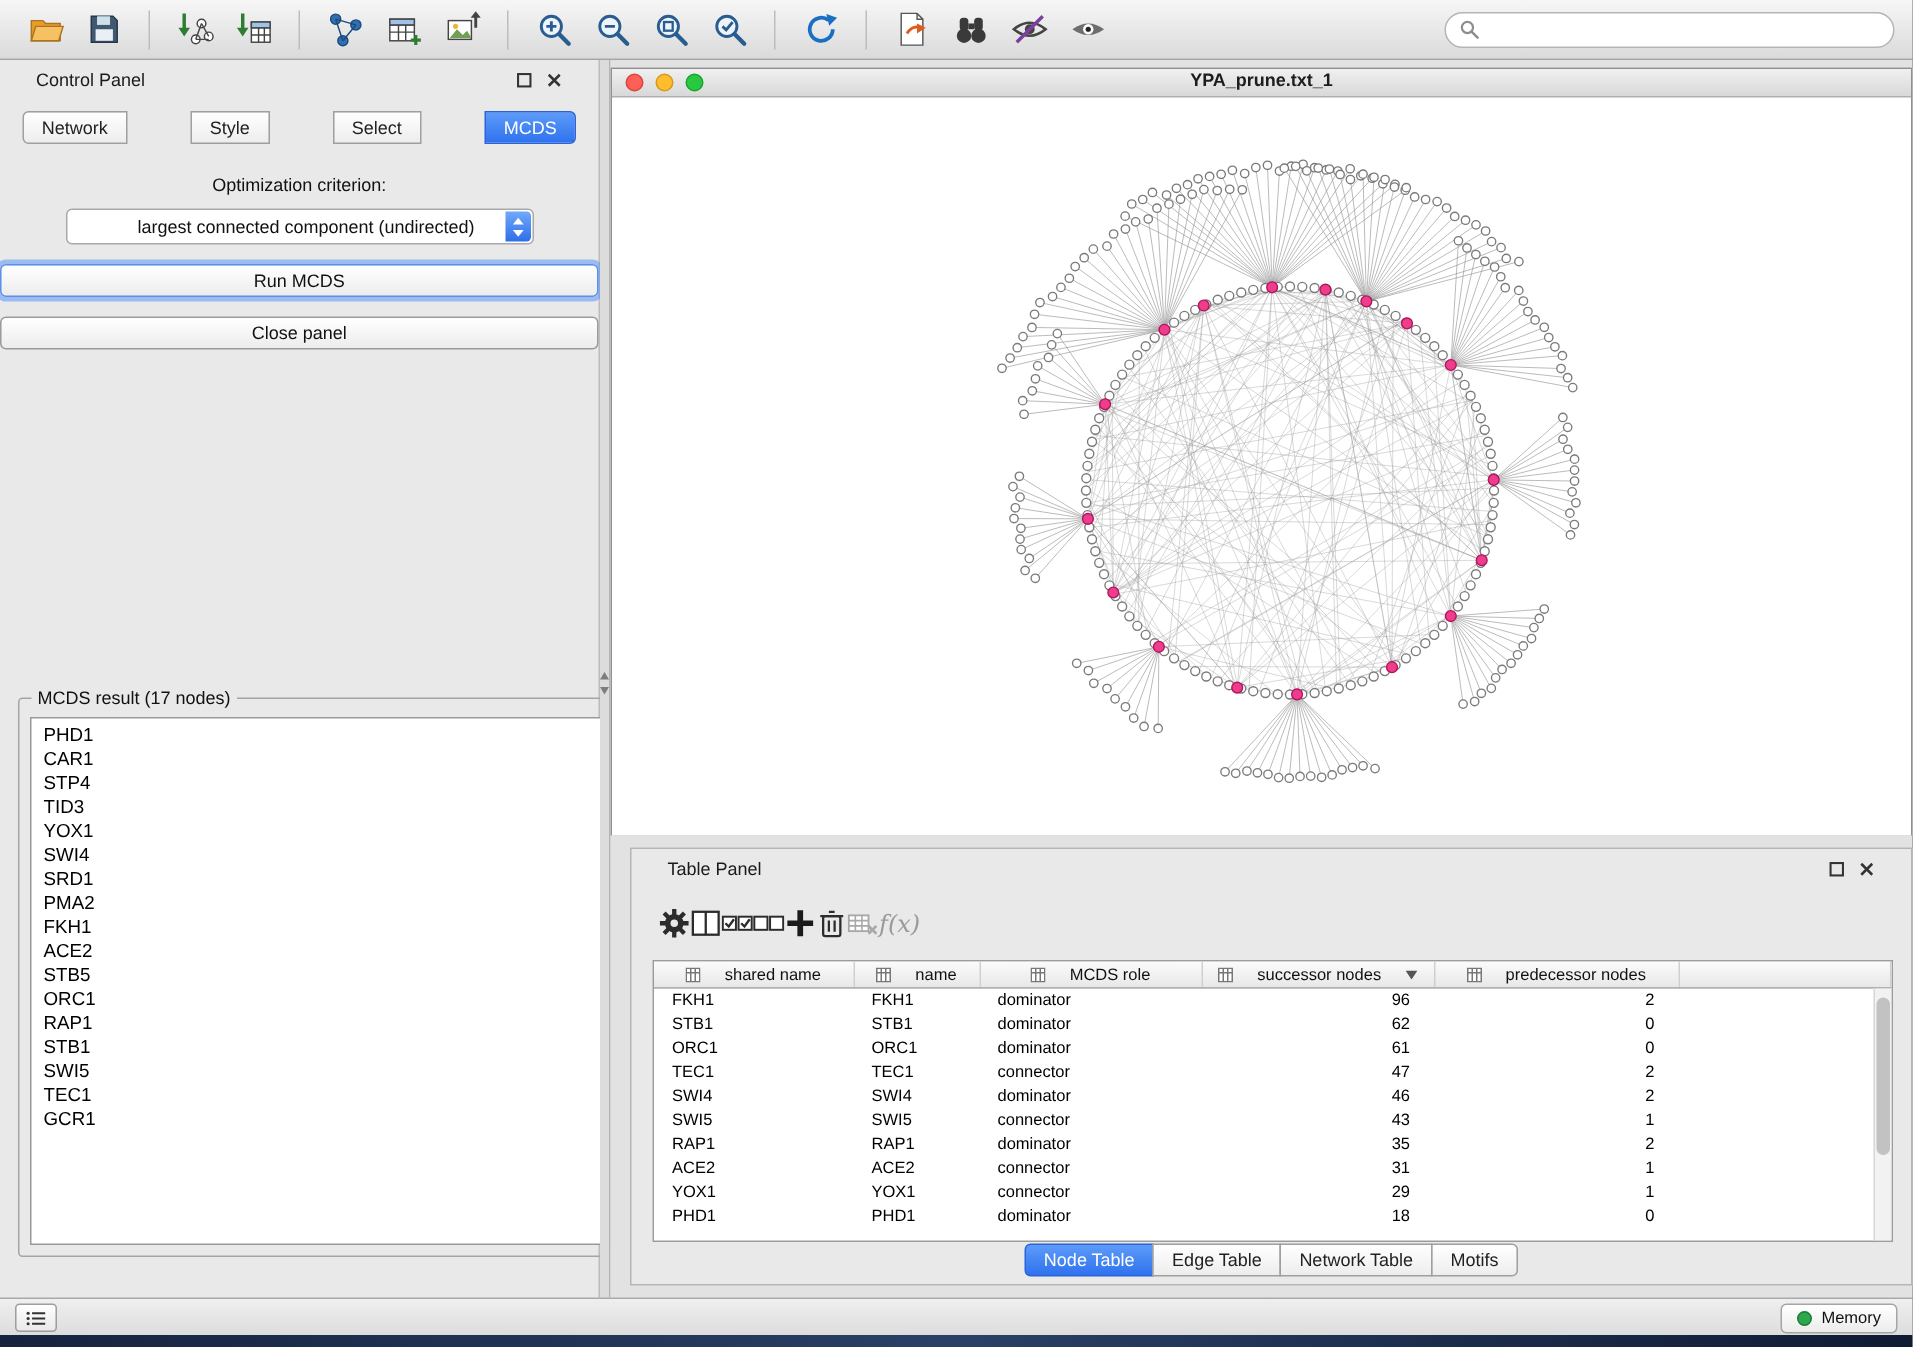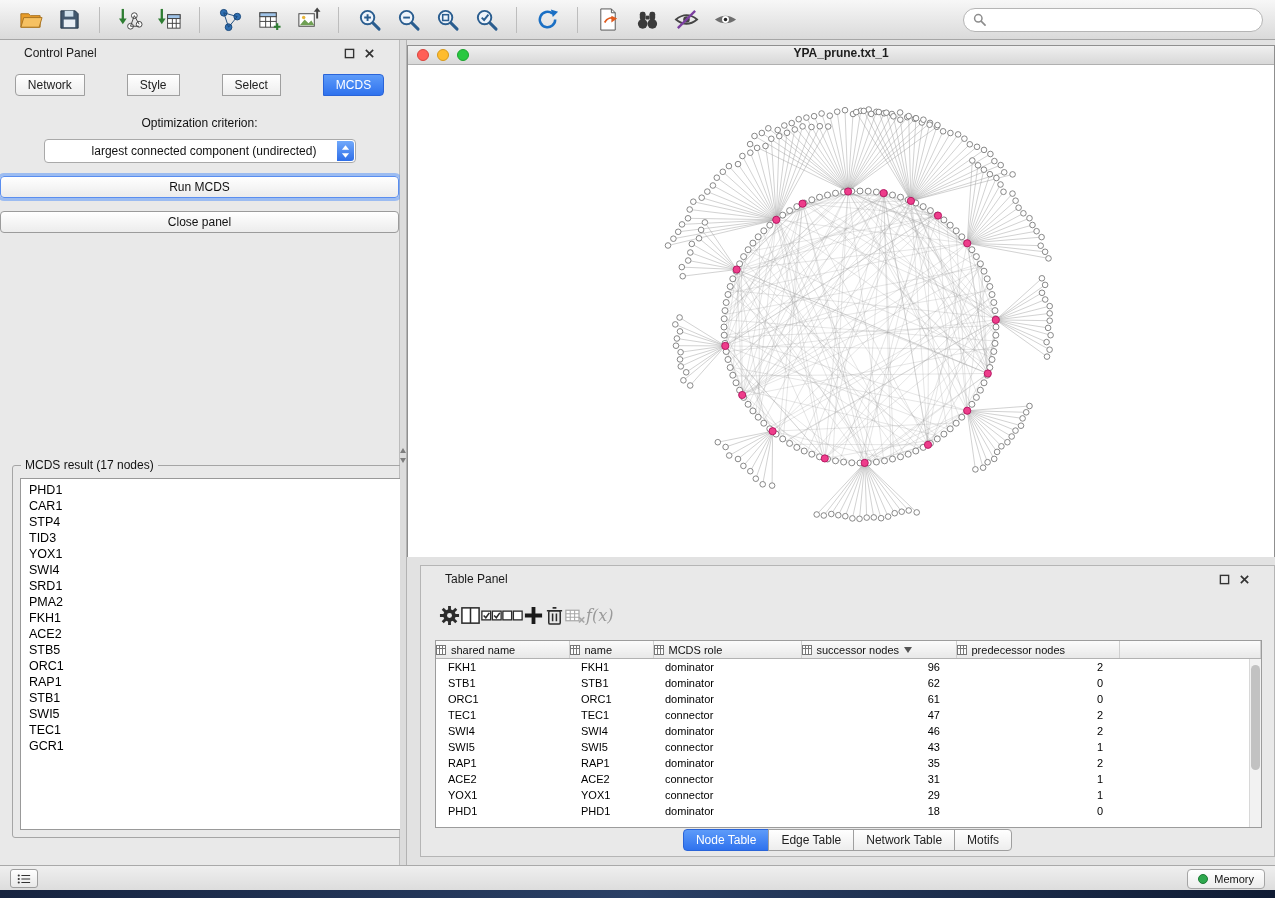--- a/index.html
+++ b/index.html
@@ -57,21 +57,21 @@
 
   
   .table-panel{position:absolute;left:13px;top:525px;right:0;height:292px;background:#e9e9e9;border:1px solid #b5b5b5;box-sizing:border-box;}
   .tp-toolbar{height:46px;display:flex;align-items:center;padding-left:18px;}
   .tp-ic{border:none;background:transparent;padding:0;display:flex;align-items:center;justify-content:center;cursor:pointer;}
   .tp-ic svg{width:21px;height:21px;}
   .fx-label{font-size:16px;font-style:italic;color:#9a9a9a;font-family:"DejaVu Serif",serif;cursor:pointer;}
   .table-wrap{position:absolute;left:14px;right:12px;top:74px;height:188px;background:#fff;border:1px solid #9c9c9c;box-sizing:border-box;overflow:hidden;}
   table{border-collapse:collapse;width:100%;table-layout:fixed;font-size:11px;}
   th{height:17px;background:linear-gradient(#fbfbfb,#e8e8e8);border-right:1px solid #cfcfcf;border-bottom:1px solid #b2b2b2;font-weight:400;color:#111;padding:0;cursor:pointer;}
-  .th-in{display:flex;align-items:center;gap:5px;}
+  .th-in{display:flex;align-items:center;justify-content:center;gap:16px;}
   td{height:16px;padding:0 6px 0 12px;white-space:nowrap;overflow:hidden;color:#000;}
   td.num{text-align:right;padding-right:16px;}
   .vscroll{position:absolute;right:0;top:18px;bottom:0;width:11px;background:#f2f2f2;border-left:1px solid #d8d8d8;}
   .vthumb{position:absolute;left:1px;right:1px;top:6px;height:105px;background:#c2c2c2;border-radius:5px;cursor:pointer;}
   .table-tabs{position:absolute;bottom:5px;left:0;right:0;display:flex;justify-content:center;}
 
   
   .status-bar{position:absolute;top:865px;left:0;right:0;height:26px;background:linear-gradient(#efefef,#dcdcdc);border-top:1px solid #a9a9a9;display:flex;align-items:center;padding:0 10px;box-sizing:border-box;}
   .menu-btn{width:28px;height:19px;border:1px solid #9e9e9e;border-radius:3px;background:linear-gradient(#fff,#e9e9e9);display:flex;align-items:center;justify-content:center;cursor:pointer;}
   .memory-btn{margin-left:auto;height:20px;border:1px solid #a5a5a5;border-radius:4px;background:linear-gradient(#fff,#ececec);display:flex;align-items:center;gap:6px;font-size:11px;padding:0 10px;cursor:pointer;color:#111;}

